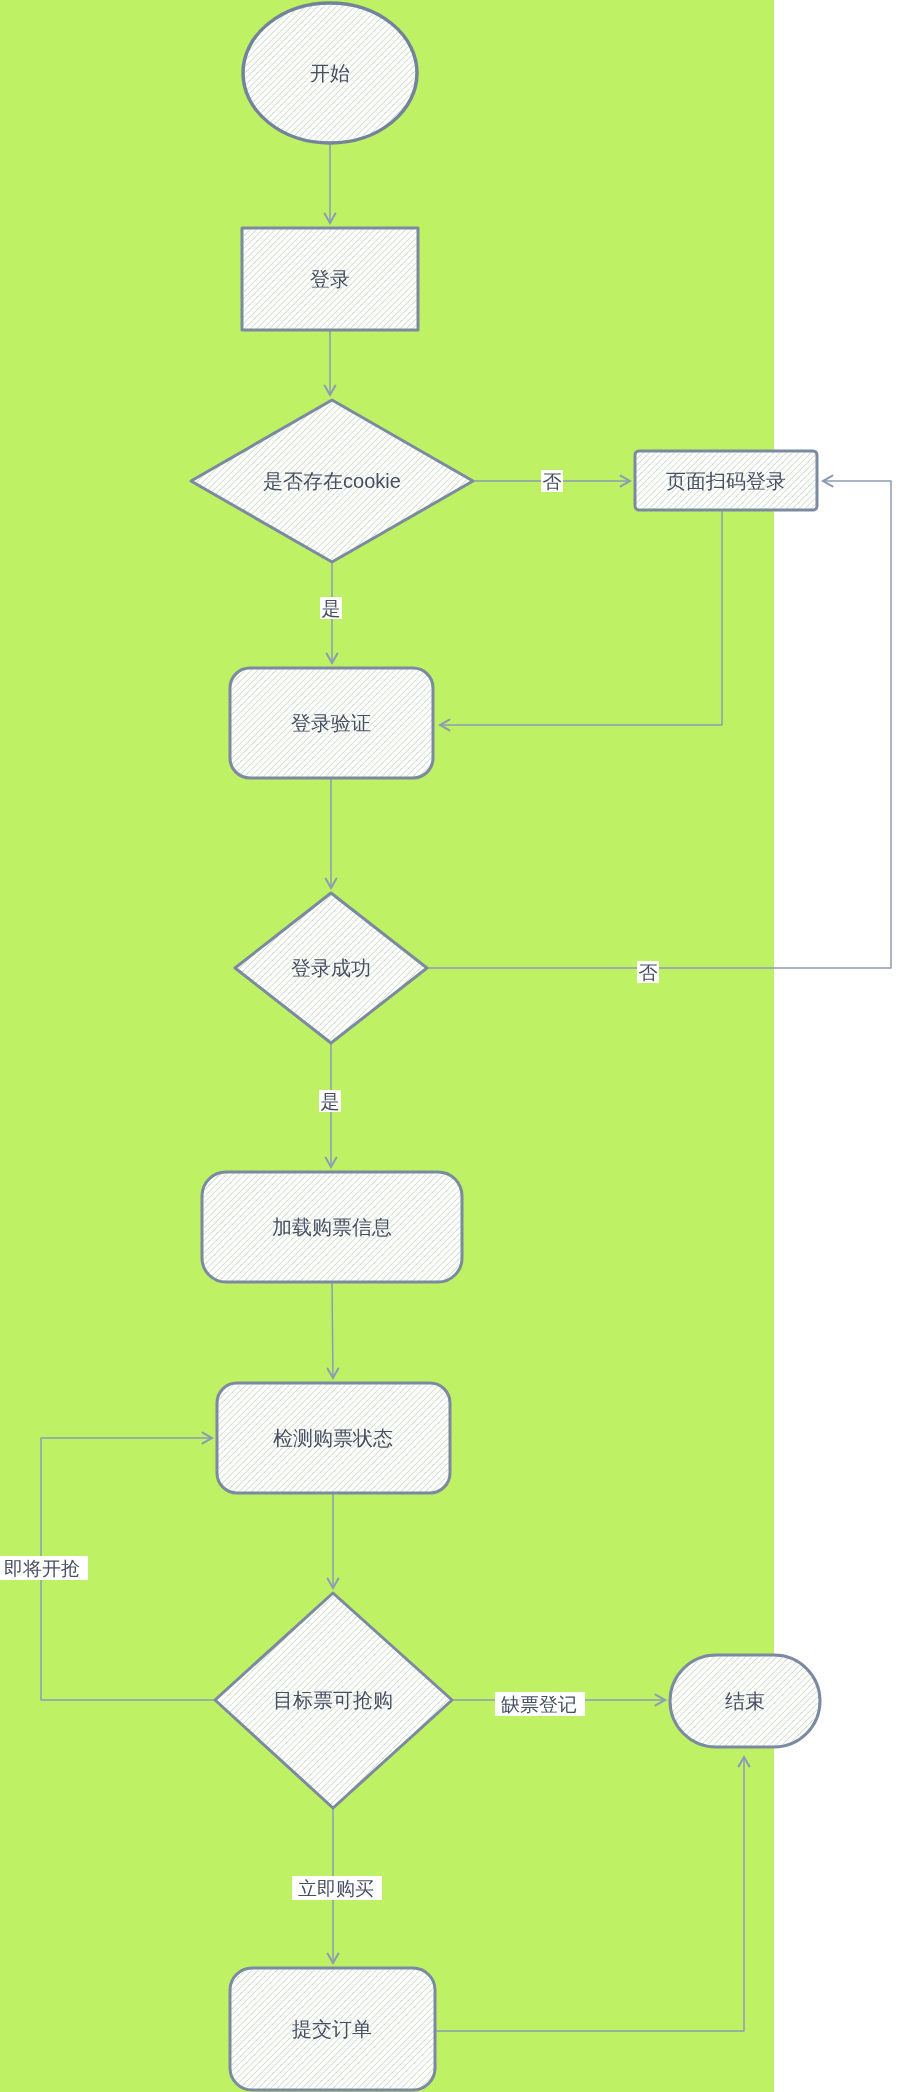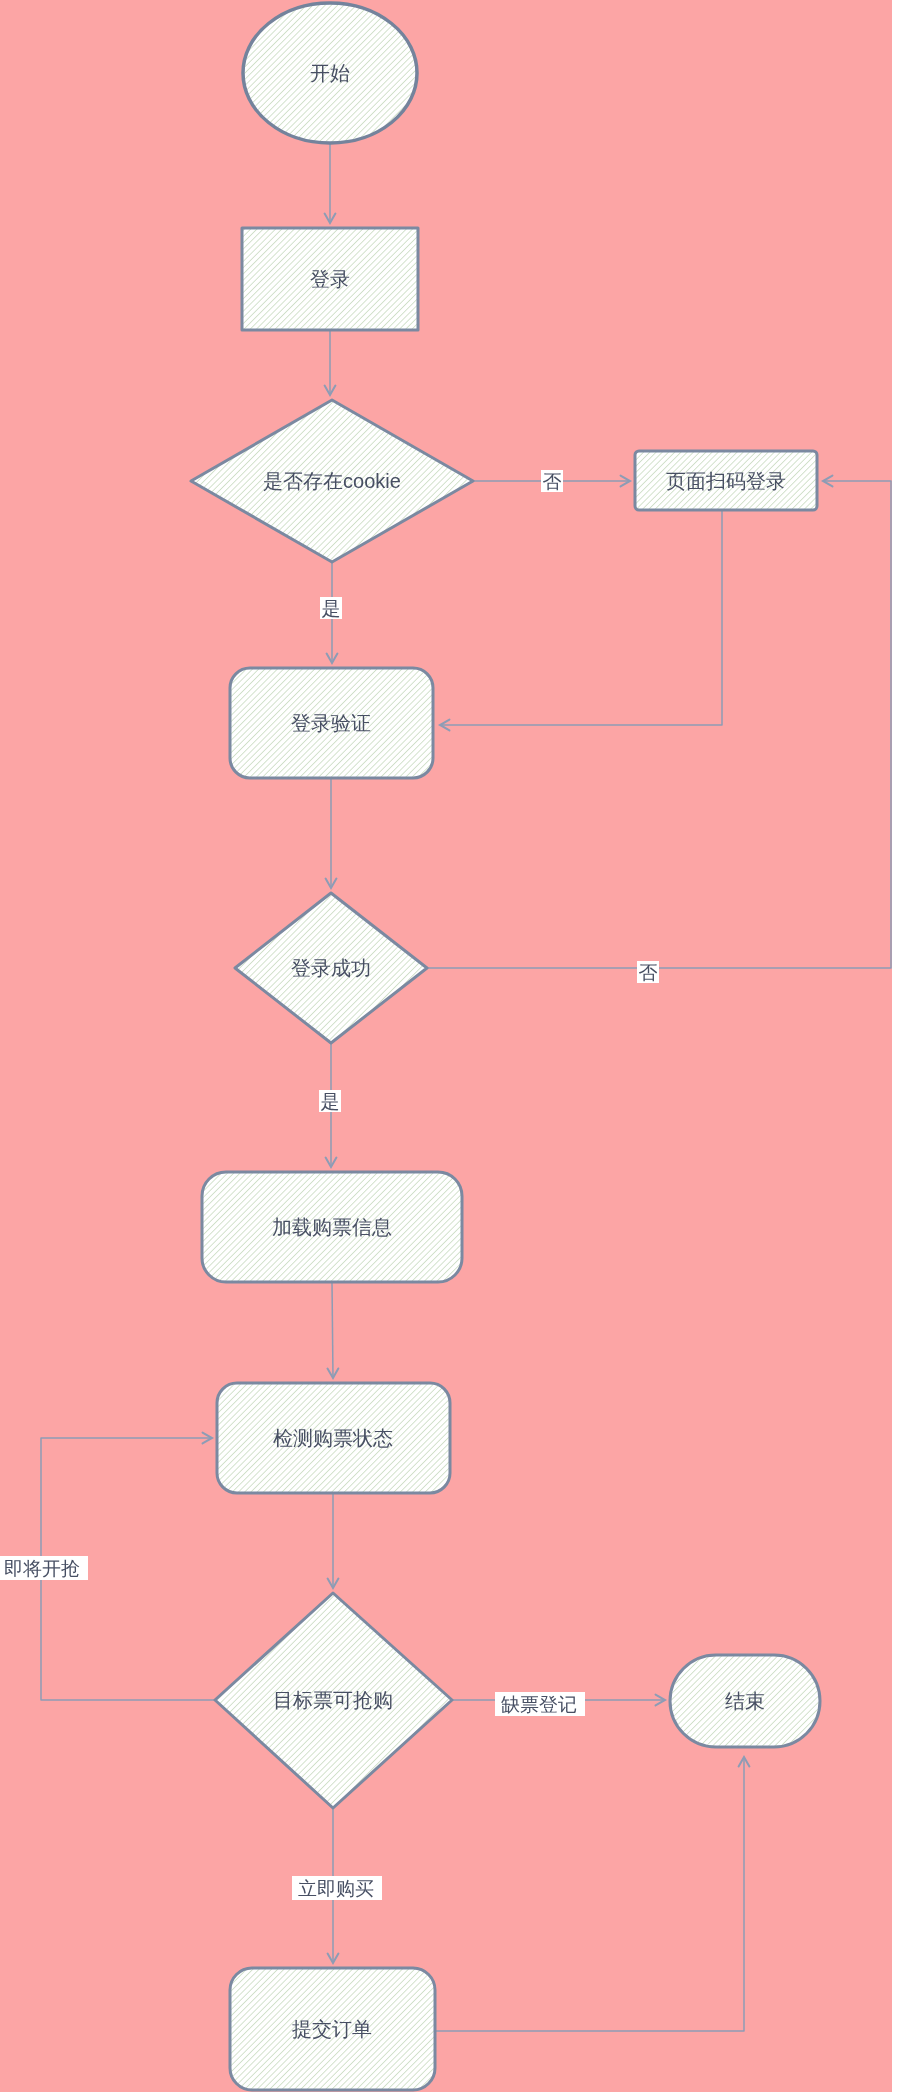--- a/index.html
+++ b/index.html
@@ -1,16 +1,16 @@
 <!DOCTYPE html>
 <html><head>
 <meta charset="utf-8">
 <style>
   html,body{margin:0;padding:0;background:#ffffff;}
-  .canvas-wrap{width:892px;height:2092px;position:relative;background:#fca5a5;}
+  .canvas-wrap{width:774px;height:2092px;position:relative;background:#bef264;}
   svg{display:block;}
   text.nlabel{font-family:"Liberation Sans",sans-serif;font-size:20px;fill:#474f63;
     text-anchor:middle;dominant-baseline:central;}
   text.elabel{font-family:"Liberation Sans",sans-serif;font-size:19px;fill:#474f63;
     text-anchor:middle;dominant-baseline:central;}
   .shape{stroke:#7b89a1;stroke-width:3;stroke-linejoin:round;}
   .shape-thick{stroke:#74839c;stroke-width:3.5;}
   .edge{fill:none;stroke:#8d9cb5;stroke-width:1.5;stroke-linejoin:round;}
   .lbg{fill:#ffffff;}
 </style>

